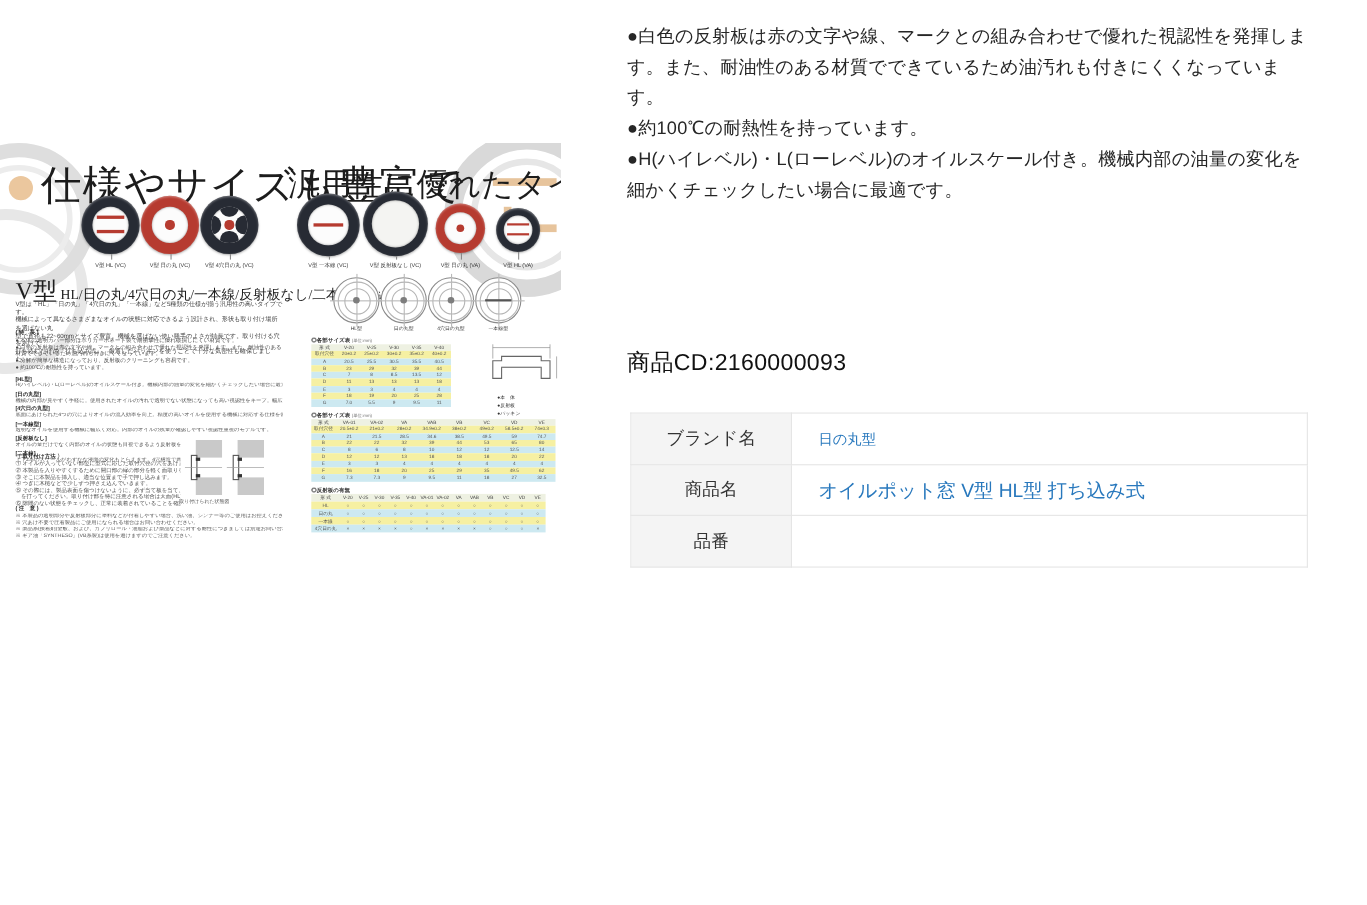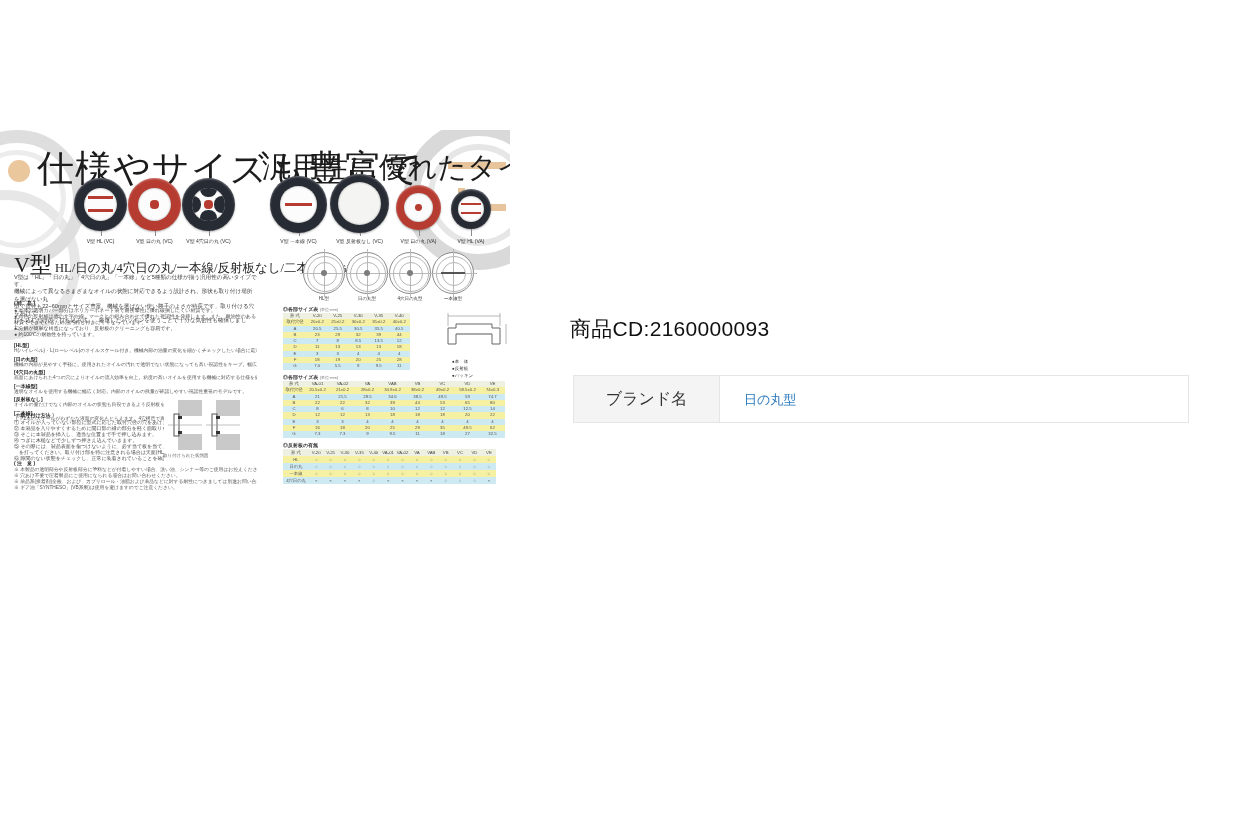--- a/index.html
+++ b/index.html
@@ -557,25 +557,36 @@
           <div class="mt-cell" style="width: 14.4px;">×</div>
           <div class="mt-cell" style="width: 14.4px;">○</div>
           <div class="mt-cell" style="width: 14.4px;">○</div>
           <div class="mt-cell" style="width: 14.4px;">○</div>
           <div class="mt-cell" style="width: 14.4px;">×</div>
         </div>
       </div>
     </div>
 
   <div class="feature-list" id="feature-list">
+      <p>●白色の反射板は赤の文字や線、マークとの組み合わせで優れた視認性を発揮します。また、耐油性のある材質でできているため油汚れも付きにくくなっています。</p>
+      <p>●約100℃の耐熱性を持っています。</p>
+      <p>●H(ハイレベル)・L(ローレベル)のオイルスケール付き。機械内部の油量の変化を細かくチェックしたい場合に最適です。</p>
     </div>
 
   <h2 class="pcode">商品CD:2160000093</h2>
 
   <table class="spec-table">
     <tbody id="spec-tbody">
         <tr class="r0">
           <th>ブランド名</th>
           <td><span class="val-link-small">日の丸型</span></td>
         </tr>
+        <tr class="r1">
+          <th>商品名</th>
+          <td><span class="val-link">オイルポット窓 V型 HL型 打ち込み式</span></td>
+        </tr>
+        <tr class="r3">
+          <th>品番</th>
+          <td></td>
+        </tr>
       </tbody>
   </table>
 </div>
 
 </body></html>

